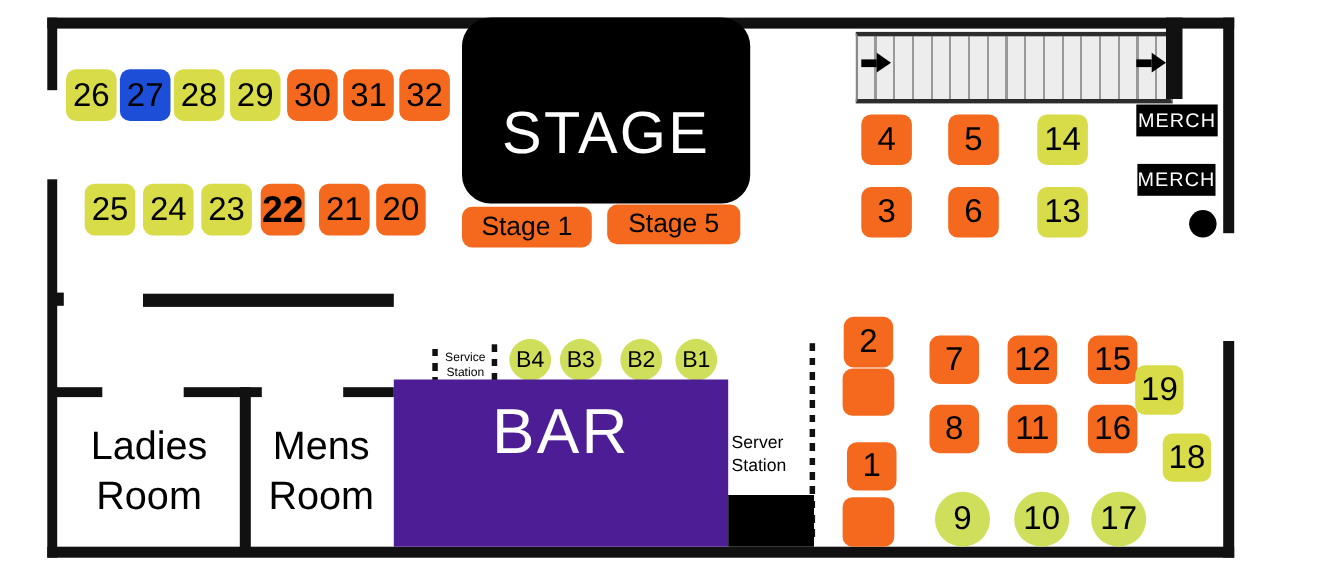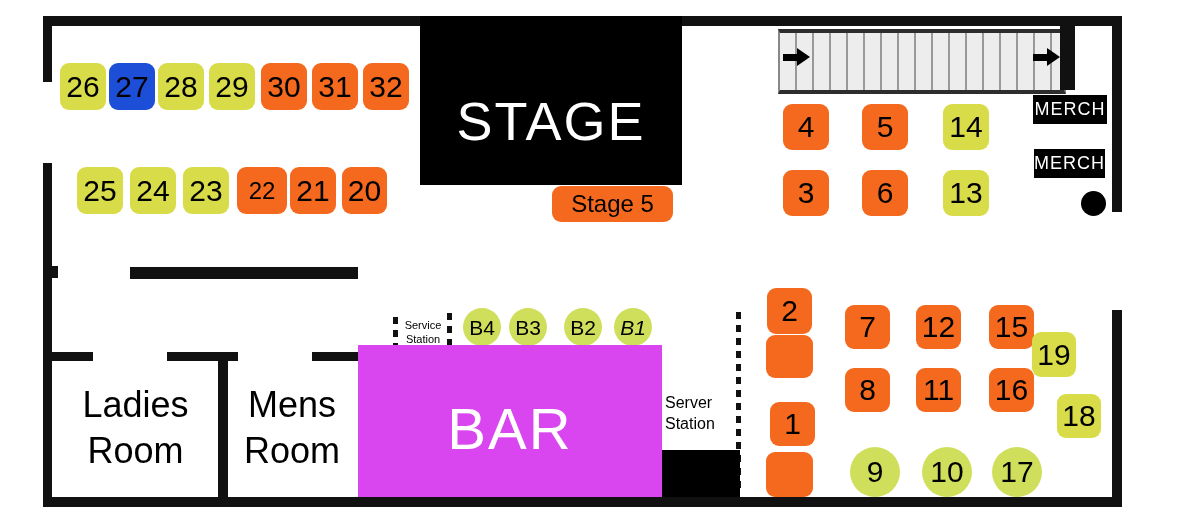--- a/index.html
+++ b/index.html
@@ -3,28 +3,28 @@
 <meta charset="utf-8">
 <style>
   html,body{margin:0;padding:0;background:#fff;}
   #floor{position:relative;width:1200px;height:525px;background:#fff;overflow:hidden;
          font-family:"Liberation Sans", sans-serif;}
   .wall{position:absolute;background:#111;}
   .seat{position:absolute;display:flex;align-items:center;justify-content:center;
         color:#000;border-radius:9px;line-height:1;}
   .seat.circle{border-radius:50%;}
   .stage-block{position:absolute;left:420px;top:16px;width:262px;height:169px;background:#000;
-        display:flex;align-items:center;justify-content:center;padding-top:40px;box-sizing:border-box;}
+        display:flex;align-items:center;justify-content:center;padding-top:40px;box-sizing:border-box;border-radius:26px;}
   .stage-label{color:#fff;font-size:54px;letter-spacing:2px;}
   .stage-btn{position:absolute;border-radius:9px;display:flex;align-items:center;justify-content:center;
         font-size:24px;color:#000;}
   #stage-btn-1{left:420px;top:188px;width:118px;height:37px;}
   #stage-btn-2{left:552px;top:186px;width:121px;height:36px;}
-  .bar-block{position:absolute;left:358px;top:345px;width:304px;height:152px;background:#d946ef;
-        display:flex;align-items:center;justify-content:center;padding-top:14px;box-sizing:border-box;z-index:3;}
+  .bar-block{position:absolute;left:358px;top:345px;width:304px;height:152px;background:#4c1d95;
+        display:flex;align-items:flex-start;justify-content:center;padding-top:14px;box-sizing:border-box;z-index:3;}
   .bar-label{color:#fff;font-size:58px;letter-spacing:2px;}
   .server-ext{position:absolute;left:662px;top:450px;width:78px;height:47px;background:#000;z-index:3;}
   .room-label{position:absolute;color:#000;font-size:36px;line-height:46px;text-align:center;}
   #ladies-room{left:53px;top:382px;width:165px;}
   #mens-room{left:226px;top:382px;width:132px;}
   .station-label{position:absolute;color:#000;text-align:center;}
   #service-station{left:399px;top:318px;width:48px;font-size:11px;line-height:14px;}
   #server-station{left:665px;top:392px;width:70px;font-size:16px;line-height:21px;text-align:left;}
   .vdash{position:absolute;width:5px;
         background:repeating-linear-gradient(to bottom,#111 0 7px,transparent 7px 13px);}
@@ -73,20 +73,23 @@
       <i class="head"></i>
   </div>
   <div class="arrow" id="arrow-right">
     <i class="shaft"></i>
       <i class="head"></i>
   </div>
 
   <div class="stage-block">
     <span class="stage-label">STAGE</span>
   </div>
+  <div class="stage-btn" id="stage-btn-1" style="background: rgb(244, 105, 30);">
+    <span>Stage 1</span>
+  </div>
   <div class="stage-btn" id="stage-btn-2" style="background: rgb(244, 105, 30);">
     <span>Stage 5</span>
   </div>
 
   <div class="merch-box" id="merch-1">
     <span>MERCH</span>
   </div>
   <div class="merch-box" id="merch-2">
     <span>MERCH</span>
   </div>
@@ -122,21 +125,21 @@
       <div class="seat square" style="left: 60px; top: 63px; width: 46px; height: 47px; background: rgb(216, 220, 73); font-size: 30px;">26</div>
       <div class="seat square" style="left: 109px; top: 63px; width: 46px; height: 47px; background: #1d4ed8; font-size: 30px;">27</div>
       <div class="seat square" style="left: 158px; top: 63px; width: 46px; height: 47px; background: rgb(216, 220, 73); font-size: 30px;">28</div>
       <div class="seat square" style="left: 209px; top: 63px; width: 46px; height: 47px; background: rgb(216, 220, 73); font-size: 30px;">29</div>
       <div class="seat square" style="left: 261px; top: 63px; width: 46px; height: 47px; background: rgb(244, 105, 30); font-size: 30px;">30</div>
       <div class="seat square" style="left: 312px; top: 63px; width: 46px; height: 47px; background: rgb(244, 105, 30); font-size: 30px;">31</div>
       <div class="seat square" style="left: 363px; top: 63px; width: 46px; height: 47px; background: rgb(244, 105, 30); font-size: 30px;">32</div>
       <div class="seat square" style="left: 77px; top: 167px; width: 46px; height: 47px; background: rgb(216, 220, 73); font-size: 30px;">25</div>
       <div class="seat square" style="left: 130px; top: 167px; width: 46px; height: 47px; background: rgb(216, 220, 73); font-size: 30px;">24</div>
       <div class="seat square" style="left: 183px; top: 167px; width: 46px; height: 47px; background: rgb(216, 220, 73); font-size: 30px;">23</div>
-      <div class="seat square" style="left: 237px; top: 167px; width: 50px; height: 47px; background: rgb(244, 105, 30); font-size: 24px;">22</div>
+      <div class="seat square" style="left: 237px; top: 167px; width: 40px; height: 47px; background: rgb(244, 105, 30); font-size: 34px; font-weight: bold;">22</div>
       <div class="seat square" style="left: 290px; top: 167px; width: 46px; height: 47px; background: rgb(244, 105, 30); font-size: 30px;">21</div>
       <div class="seat square" style="left: 342px; top: 167px; width: 45px; height: 47px; background: rgb(244, 105, 30); font-size: 30px;">20</div>
       <div class="seat square" style="left: 783px; top: 104px; width: 46px; height: 46px; background: rgb(244, 105, 30); font-size: 30px;">4</div>
       <div class="seat square" style="left: 862px; top: 104px; width: 46px; height: 46px; background: rgb(244, 105, 30); font-size: 30px;">5</div>
       <div class="seat square" style="left: 943px; top: 104px; width: 46px; height: 46px; background: rgb(216, 220, 73); font-size: 30px;">14</div>
       <div class="seat square" style="left: 783px; top: 170px; width: 46px; height: 46px; background: rgb(244, 105, 30); font-size: 30px;">3</div>
       <div class="seat square" style="left: 862px; top: 170px; width: 46px; height: 46px; background: rgb(244, 105, 30); font-size: 30px;">6</div>
       <div class="seat square" style="left: 943px; top: 170px; width: 46px; height: 46px; background: rgb(216, 220, 73); font-size: 30px;">13</div>
       <div class="seat square" style="left: 767px; top: 288px; width: 45px; height: 46px; background: rgb(244, 105, 30); font-size: 30px;">2</div>
       <div class="seat square" style="left: 766px; top: 335px; width: 47px; height: 43px; background: rgb(244, 105, 30); font-size: 30px;"></div>
@@ -149,16 +152,16 @@
       <div class="seat square" style="left: 1032px; top: 332px; width: 44px; height: 45px; background: rgb(216, 220, 73); font-size: 30px;">19</div>
       <div class="seat square" style="left: 1057px; top: 394px; width: 44px; height: 44px; background: rgb(216, 220, 73); font-size: 30px;">18</div>
       <div class="seat square" style="left: 770px; top: 402px; width: 45px; height: 44px; background: rgb(244, 105, 30); font-size: 30px;">1</div>
       <div class="seat square" style="left: 766px; top: 452px; width: 47px; height: 45px; background: rgb(244, 105, 30); font-size: 30px;"></div>
       <div class="seat circle" style="left: 850px; top: 447px; width: 50px; height: 50px; background: rgb(207, 223, 91); font-size: 30px;">9</div>
       <div class="seat circle" style="left: 922px; top: 447px; width: 50px; height: 50px; background: rgb(207, 223, 91); font-size: 30px;">10</div>
       <div class="seat circle" style="left: 992px; top: 447px; width: 50px; height: 50px; background: rgb(207, 223, 91); font-size: 30px;">17</div>
       <div class="seat circle" style="left: 463px; top: 308px; width: 38px; height: 38px; background: rgb(207, 223, 91); font-size: 21px;">B4</div>
       <div class="seat circle" style="left: 509px; top: 308px; width: 38px; height: 38px; background: rgb(207, 223, 91); font-size: 21px;">B3</div>
       <div class="seat circle" style="left: 564px; top: 308px; width: 38px; height: 38px; background: rgb(207, 223, 91); font-size: 21px;">B2</div>
-      <div class="seat circle" style="left: 614px; top: 308px; width: 38px; height: 38px; background: rgb(207, 223, 91); font-size: 21px; font-style: italic;">B1</div>
+      <div class="seat circle" style="left: 614px; top: 308px; width: 38px; height: 38px; background: rgb(207, 223, 91); font-size: 21px;">B1</div>
     </div>
 
 </div>
 
 </body></html>

